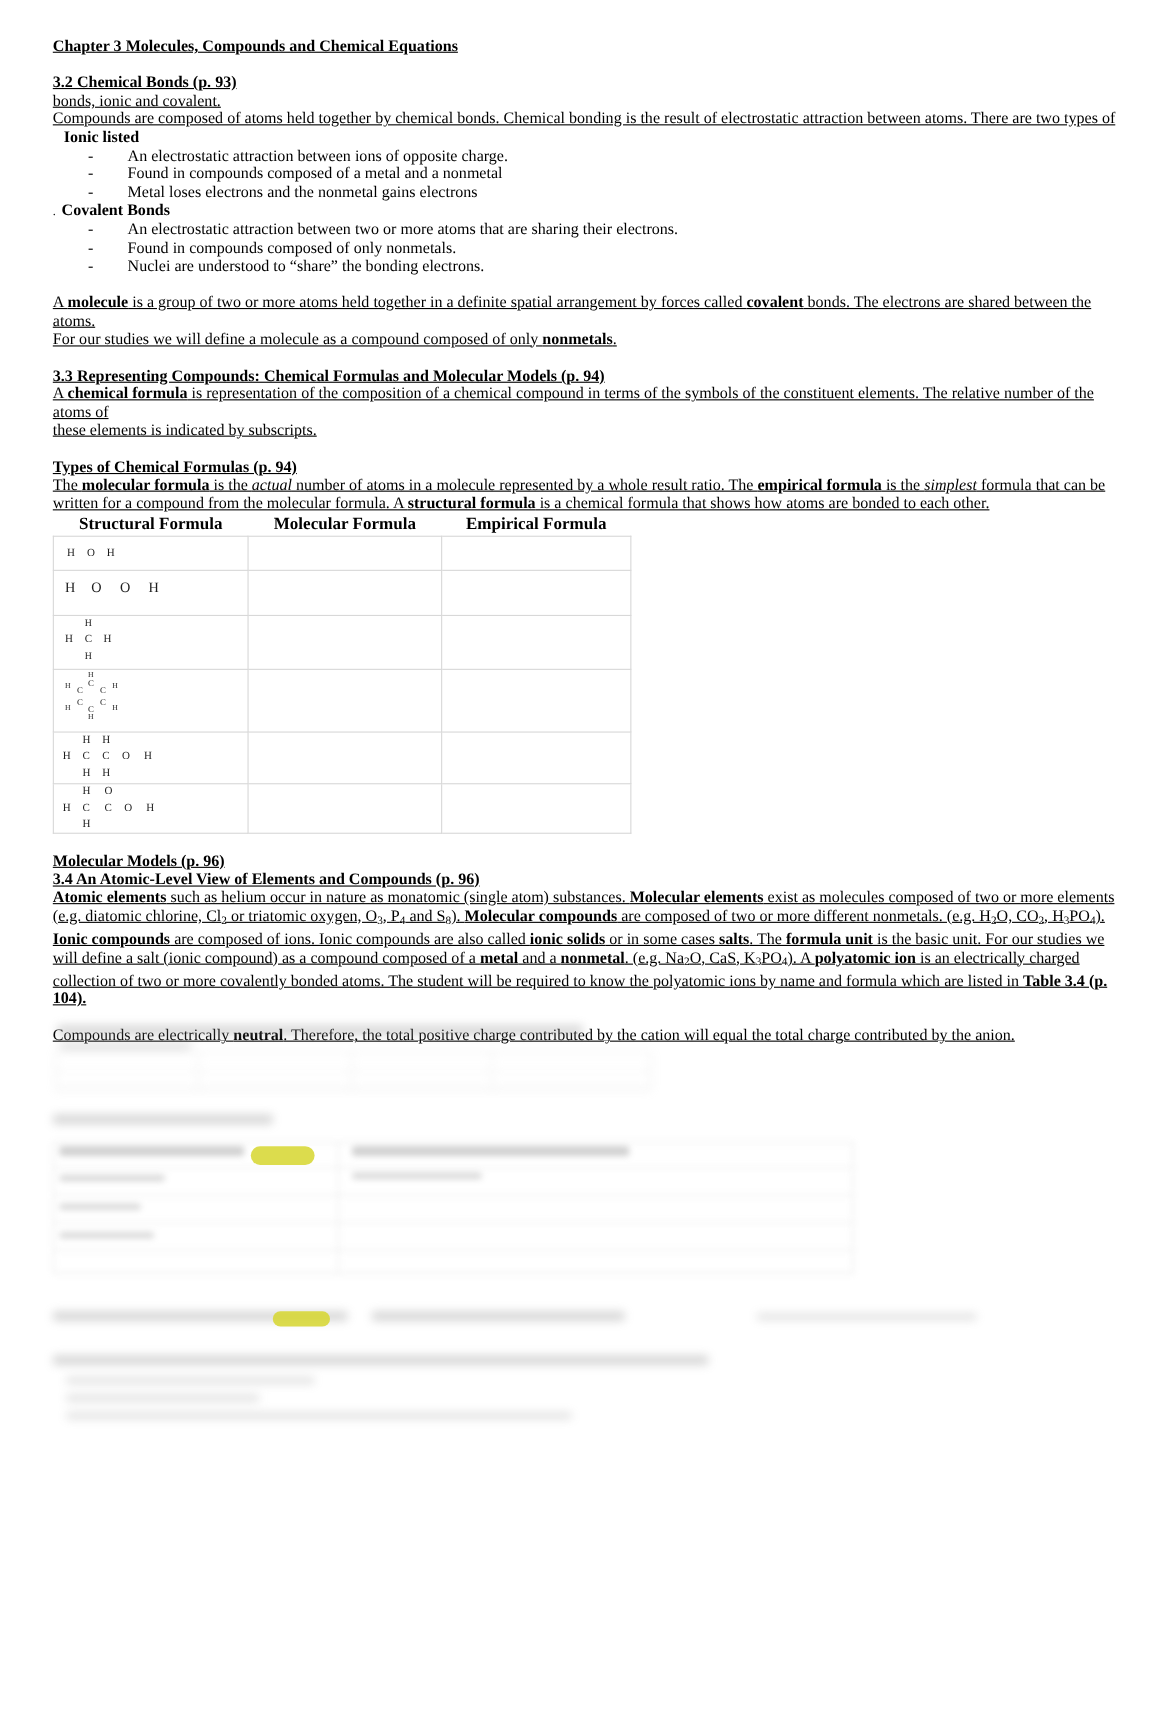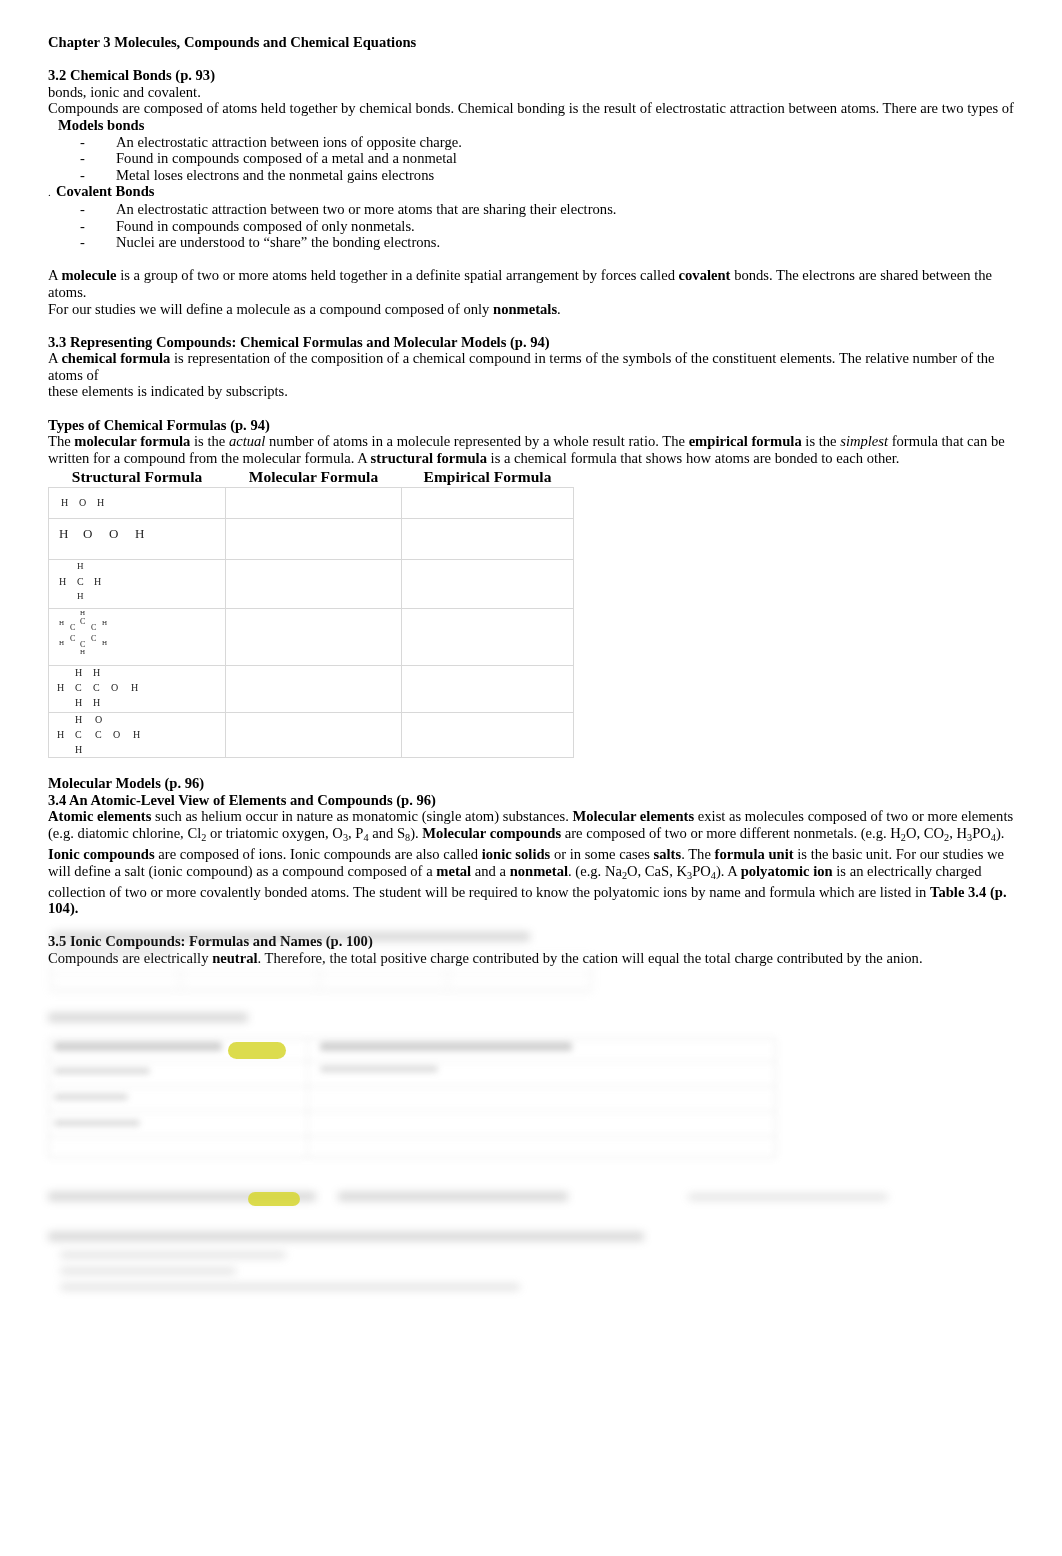--- a/index.html
+++ b/index.html
@@ -22,20 +22,21 @@
     height: 1556px;
   }
   .doc {
     position: absolute;
     left: 48px;
     top: 34px;
     width: 966px;
   }
   p, div.ln {
     margin: 0;
+    text-decoration: underline;
   }
   .ln {
     font-size: 14.6px;
     line-height: 16.6px;
     text-align: left;
   }
   .b { font-weight: bold; }
   .i { font-style: italic; }
   .blank { height: 16.6px; }
 
@@ -164,21 +165,21 @@
 <div class="page">
  <div class="doc">
 
   <div class="ln b">Chapter 3 Molecules, Compounds and Chemical Equations</div>
   <div class="blank"></div>
 
   <div class="ln b">3.2 Chemical Bonds (p. 93)</div>
   <div class="ln">bonds, ionic and covalent.</div>
   <div class="ln">Compounds are composed of atoms held together by chemical bonds.  Chemical bonding is the result of electrostatic attraction between atoms.  There are two types of</div>
 
-  <div class="sublabel">Models bonds</div>
+  <div class="sublabel">Ionic listed</div>
   <div class="bullet"><span class="dash">-</span><span class="btxt">An electrostatic attraction between ions of opposite charge.</span></div>
   <div class="bullet"><span class="dash">-</span><span class="btxt">Found in compounds composed of a metal and a nonmetal</span></div>
   <div class="bullet"><span class="dash">-</span><span class="btxt">Metal loses electrons and the nonmetal gains electrons</span></div>
 
   <div class="sublabel dotted"><span class="dotmark">.</span><span>Covalent Bonds</span></div>
   <div class="bullet"><span class="dash">-</span><span class="btxt">An electrostatic attraction between two or more atoms that are sharing their electrons.</span></div>
   <div class="bullet"><span class="dash">-</span><span class="btxt">Found in compounds composed of only nonmetals.</span></div>
   <div class="bullet"><span class="dash">-</span><span class="btxt">Nuclei are understood to “share” the bonding electrons.</span></div>
 
   <div class="blank"></div>
@@ -326,21 +327,20 @@
   </div>
 
   <div class="blank"></div>
 
   <div class="ln b">Molecular Models (p. 96)</div>
   <div class="ln b">3.4 An Atomic-Level View of Elements and Compounds (p. 96)</div>
   <div class="ln" id="s34-para" style="text-align:left;"><span class="b">Atomic elements</span><span> such as helium occur in nature as monatomic (single atom) substances.  </span><span class="b">Molecular elements</span><span> exist as molecules composed of two or more elements (e.g. diatomic chlorine, Cl</span><sub>2</sub><span> or triatomic oxygen, O</span><sub>3</sub><span>, P</span><sub>4</sub><span> and S</span><sub>8</sub><span>).   </span><span class="b">Molecular compounds</span><span> are composed of two or more different nonmetals.  (e.g. H</span><sub>2</sub><span>O, CO</span><sub>2</sub><span>, H</span><sub>3</sub><span>PO</span><sub>4</sub><span>).   </span><span class="b">Ionic compounds</span><span> are composed of ions.  Ionic compounds are also called </span><span class="b">ionic solids</span><span> or in some cases </span><span class="b">salts</span><span>.  The </span><span class="b">formula unit</span><span> is the basic unit.  For our studies we will define a salt (ionic compound) as a compound composed of a </span><span class="b">metal</span><span> and a </span><span class="b">nonmetal</span><span>. (e.g. Na</span><sub>2</sub><span>O, CaS, K</span><sub>3</sub><span>PO</span><sub>4</sub><span>).  A </span><span class="b">polyatomic ion</span><span> is an electrically charged collection of two or more covalently bonded atoms.   The student will be required to know the polyatomic ions by name and formula which are listed in </span><span class="b">Table 3.4 (p. 104).</span></div>
 
   <div class="blank"></div>
 
-  <div class="ln b">3.5 Ionic Compounds: Formulas and Names (p. 100)</div>
   <div class="ln"><span>Compounds are electrically </span><span class="b">neutral</span><span>.  Therefore, the total positive charge contributed by the cation will equal the total charge contributed by the anion.</span></div>
 
  </div>
 
  <div class="blurblk heavy" style="left:48px; top:930px; width:548px; height:62px;">
    <div style="padding:2px 4px 0 4px;">
      <div class="blurline" style="width:478px;"></div>
      <div class="blurline thin" style="width:120px; margin-left:2px;"></div>
    </div>
    <div class="blurtbl" style="position:absolute; left:2px; top:26px; width:542px; height:34px;">

